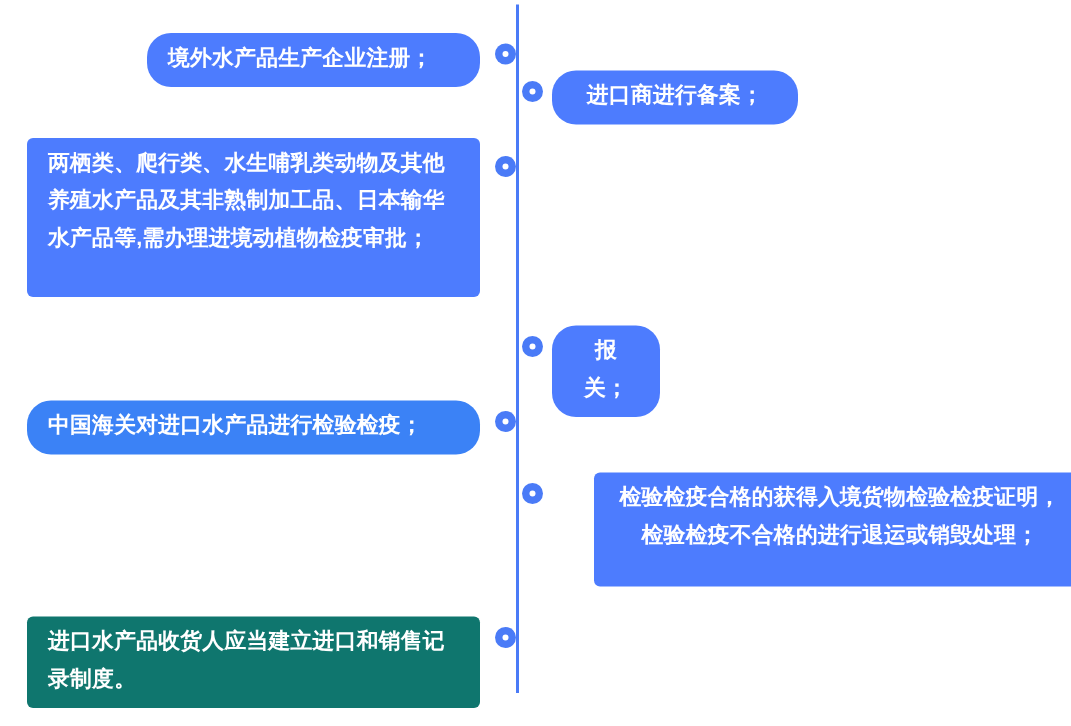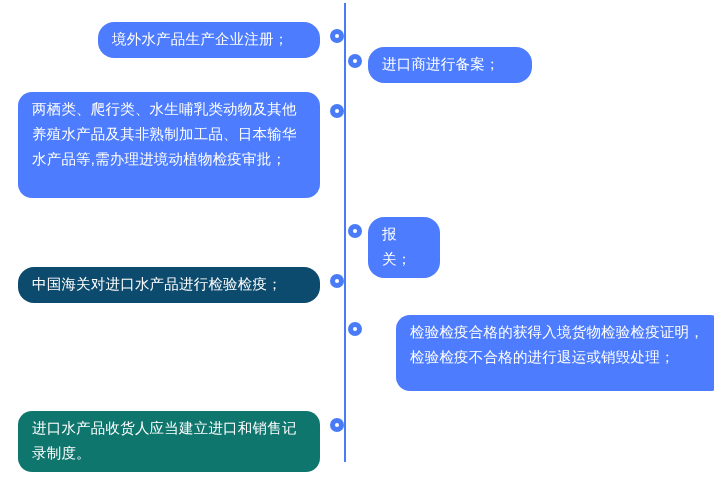--- a/index.html
+++ b/index.html
@@ -12,20 +12,21 @@
     background: #ffffff;
     font-family: "Liberation Sans", "DejaVu Sans", sans-serif;
     overflow: hidden;
   }
 
   #timeline-canvas {
     position: relative;
     width: 676px;
     height: 484px;
     background: #ffffff;
+    font-weight: bold;
   }
 
   
   .axis-line {
     position: absolute;
     left: 344px;
     top: 3px;
     width: 2px;
     height: 459px;
     background: #4a7bf7;
@@ -61,27 +62,27 @@
     color: #ffffff;
     border-radius: 16px;
     padding: 5px 14px 6px 14px;
     font-size: 14.5px;
     line-height: 25px;
     letter-spacing: 0.2px;
     white-space: pre-wrap;
     word-break: break-all;
   }
   .node-box.multiline {
-    border-radius: 14px;
+    border-radius: 4px;
   }
 
   
   .node-box.col-left  { text-align: left; }
   
-  .node-box.col-right { text-align: left; }
+  .node-box.col-right { text-align: center; }
 </style>
 </head>
 <body style="background: rgb(255, 255, 255);">
 
 <div id="timeline-canvas">
 
   <div class="axis-line" style="left: 344px; top: 3px; height: 459px; background: rgb(74, 123, 247);"></div>
 
   <div id="markers-layer">
       <div class="marker side-left" style="top: 29px; background: rgb(74, 123, 247);">
@@ -104,18 +105,18 @@
       </div>
       <div class="marker side-left" style="top: 418px; background: rgb(74, 123, 247);">
         <div class="marker-core" style="background: rgb(255, 255, 255);"></div>
       </div>
     </div>
   <div id="boxes-layer">
       <div class="node-box col-left" style="left: 98px; top: 22px; width: 222px; min-height: 29px; background: rgb(77, 124, 254); color: rgb(255, 255, 255);">境外水产品生产企业注册；</div>
       <div class="node-box col-right" style="left: 368px; top: 47px; width: 164px; min-height: 29px; background: rgb(77, 124, 254); color: rgb(255, 255, 255);">进口商进行备案；</div>
       <div class="node-box col-left multiline" style="left: 18px; top: 92px; width: 302px; min-height: 106px; background: rgb(77, 124, 254); color: rgb(255, 255, 255);">两栖类、爬行类、水生哺乳类动物及其他养殖水产品及其非熟制加工品、日本输华水产品等,需办理进境动植物检疫审批；</div>
       <div class="node-box col-right" style="left: 368px; top: 217px; width: 72px; min-height: 29px; background: rgb(77, 124, 254); color: rgb(255, 255, 255);">报关；</div>
-      <div class="node-box col-left" style="left: 18px; top: 267px; width: 302px; min-height: 29px; background: #0c4a6e; color: rgb(255, 255, 255);">中国海关对进口水产品进行检验检疫；</div>
+      <div class="node-box col-left" style="left: 18px; top: 267px; width: 302px; min-height: 29px; background: #3b82f6; color: rgb(255, 255, 255);">中国海关对进口水产品进行检验检疫；</div>
       <div class="node-box col-right multiline" style="left: 368px; top: 315px; width: 328px; min-height: 76px; background: rgb(77, 124, 254); color: rgb(255, 255, 255); margin-left: 28px;">检验检疫合格的获得入境货物检验检疫证明，检验检疫不合格的进行退运或销毁处理；</div>
       <div class="node-box col-left multiline" style="left: 18px; top: 411px; width: 302px; min-height: 53px; background: #0f766e; color: rgb(255, 255, 255);">进口水产品收货人应当建立进口和销售记录制度。</div>
     </div>
 
 </div>
 
 </body></html>

